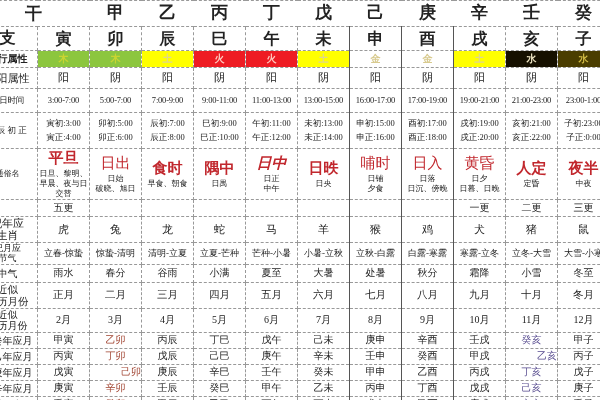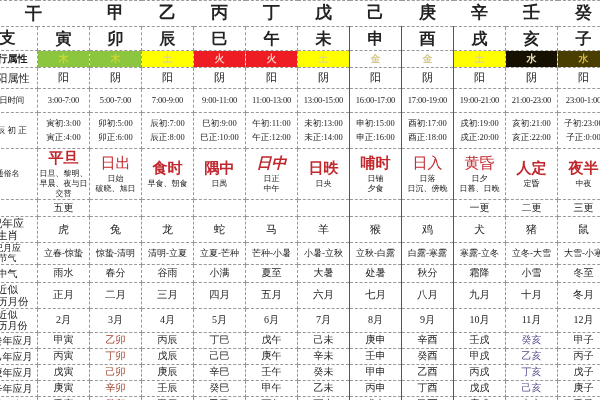--- a/index.html
+++ b/index.html
@@ -153,21 +153,21 @@
     <td><div class="name-t" style="color:#C1272D;font-weight:bold;">平旦</div><div class="name-b">日旦、黎明、
 早晨、夜与日
 交替</div></td>
     <td><div class="name-t" style="color:#C1272D;font-weight:normal;">日出</div><div class="name-b">日始
 破晓、旭日</div></td>
     <td><div class="name-t" style="color:#C1272D;font-weight:bold;">食时</div><div class="name-b">早食、朝食</div></td>
     <td><div class="name-t" style="color:#C1272D;font-weight:bold;">隅中</div><div class="name-b">日禺</div></td>
     <td><div class="name-t" style="color:#C1272D;font-weight:bold;font-style:italic;">日中</div><div class="name-b">日正
 中午</div></td>
     <td><div class="name-t" style="color:#C1272D;font-weight:bold;">日昳</div><div class="name-b">日央</div></td>
-    <td class="sl"><div class="name-t" style="color:#C1272D;font-weight:bold;">哺时</div><div class="name-b">日铺
+    <td class="sl"><div class="name-t" style="color:#C1272D;font-weight:normal;">哺时</div><div class="name-b">日铺
 夕食</div></td>
     <td class="sl sr"><div class="name-t" style="color:#C1272D;font-weight:normal;">日入</div><div class="name-b">日落
 日沉、傍晚</div></td>
     <td><div class="name-t" style="color:#C1272D;font-weight:normal;">黄昏</div><div class="name-b">日夕
 日暮、日晚</div></td>
     <td><div class="name-t" style="color:#C1272D;font-weight:bold;">人定</div><div class="name-b">定昏</div></td>
     <td><div class="name-t" style="color:#C1272D;font-weight:bold;">夜半</div><div class="name-b">中夜</div></td>
   </tr>
 
   <tr class="r-geng">
@@ -283,28 +283,28 @@
     <td class="lbl">甲己年应月</td>
     <td>丙寅</td>
     <td style="color:#A04330;">丁卯</td>
     <td>戊辰</td>
     <td>己巳</td>
     <td>庚午</td>
     <td>辛未</td>
     <td class="sl">壬申</td>
     <td class="sl sr">癸酉</td>
     <td>甲戌</td>
-    <td style="color:#564A8E;">乙亥</td>
+    <td style="color:#564A8E;text-align:right;">乙亥</td>
     <td>丙子</td>
   </tr>
 
   <tr class="r-ym">
     <td class="lbl">乙庚年应月</td>
     <td>戊寅</td>
-    <td style="color:#A04330;">己卯</td>
+    <td style="color:#A04330;text-align:right;">己卯</td>
     <td>庚辰</td>
     <td>辛巳</td>
     <td>壬午</td>
     <td>癸未</td>
     <td class="sl">甲申</td>
     <td class="sl sr">乙酉</td>
     <td>丙戌</td>
     <td style="color:#564A8E;">丁亥</td>
     <td>戊子</td>
   </tr>

